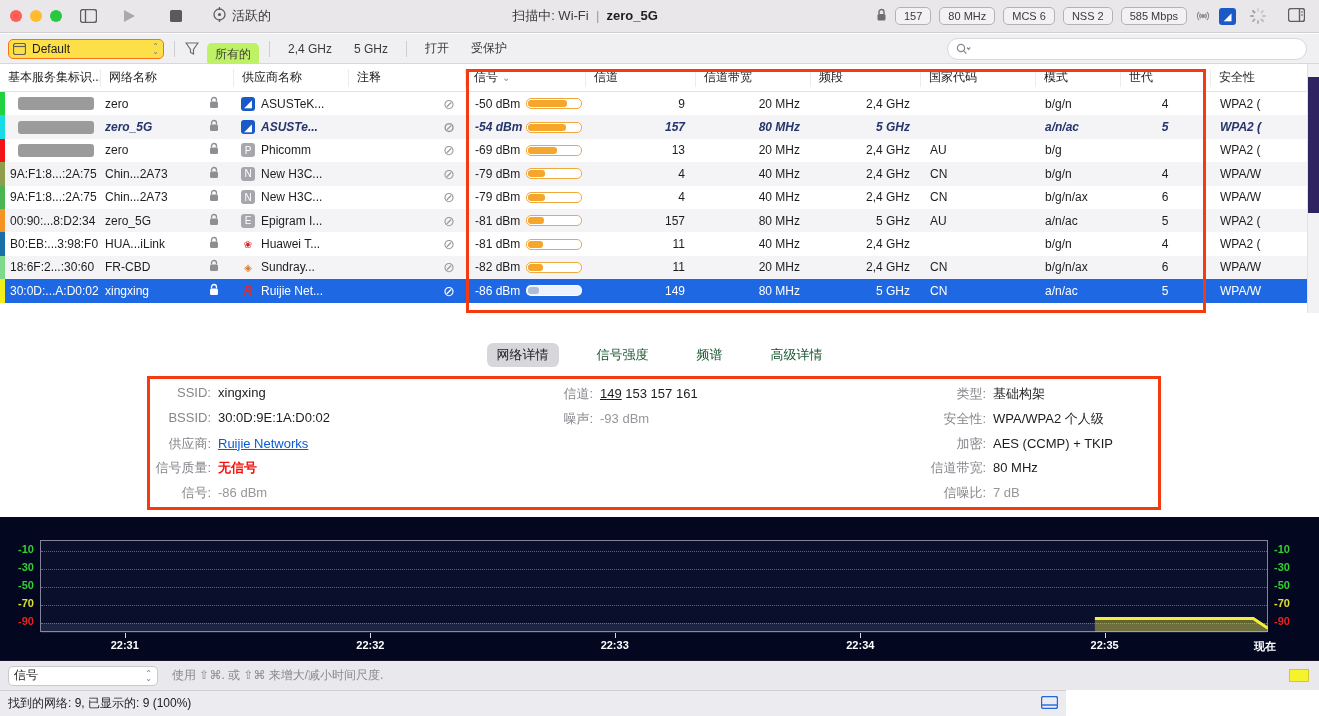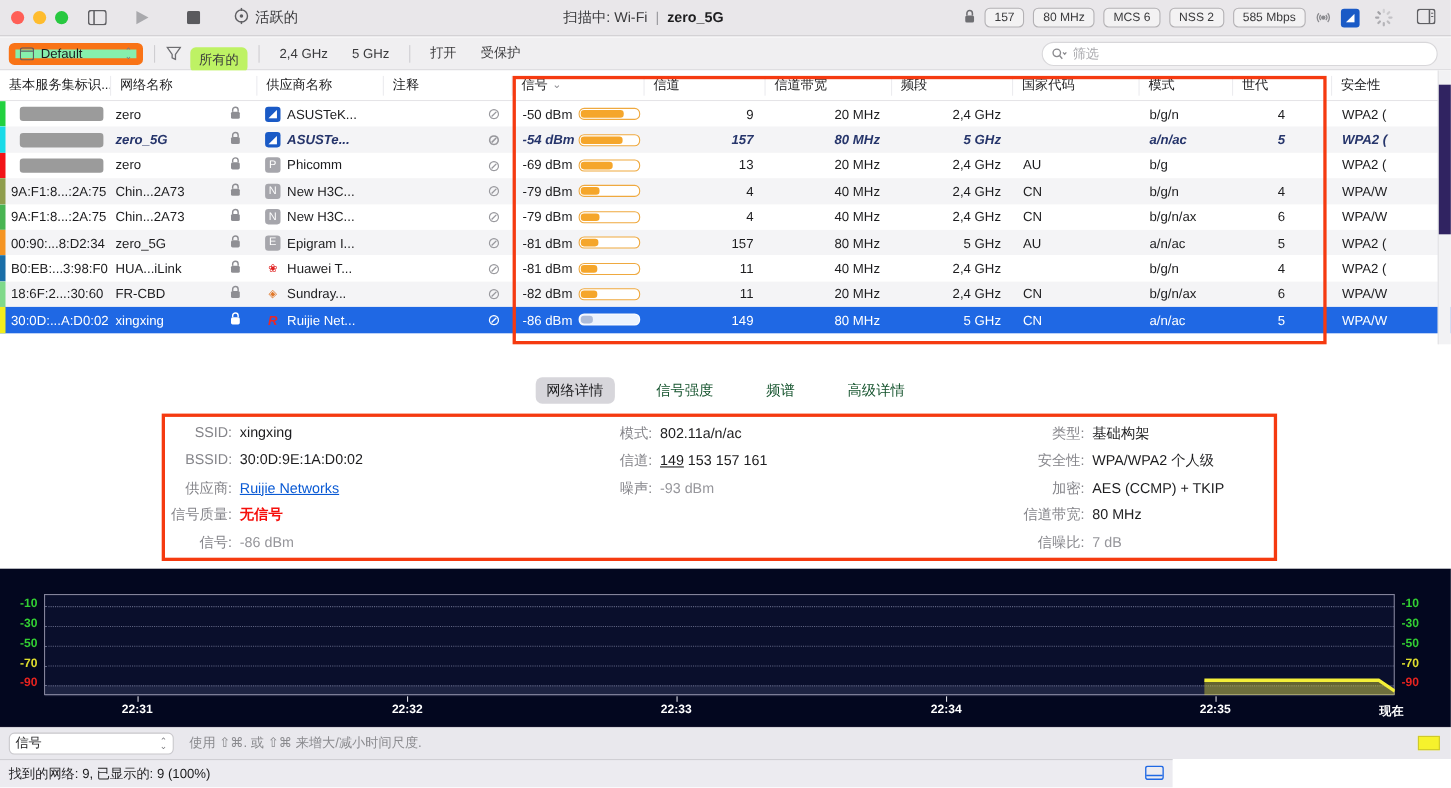--- a/index.html
+++ b/index.html
@@ -15,21 +15,21 @@
   .tb-title { position:absolute; left:585px; transform:translateX(-50%); white-space:nowrap; color:#3a3a3c; font-size:13px; }
   .tb-title b { color:#1d1d1f; }
   .tb-right { position:absolute; right:14px; display:flex; align-items:center; gap:8px; }
   .badge { border:1px solid #b4b2b5; border-radius:5px; padding:2px 8px; font-size:11px; color:#3a3a3c; background:rgba(255,255,255,.45); }
   .mini-logo { width:17px; height:17px; background:#1a5ac6; border-radius:3px; color:#fff; font-size:10px; display:flex; align-items:center; justify-content:center; font-style:italic; font-weight:bold; }
   .spinner { width:16px; height:16px; position:relative; margin-left:6px; }
   .spinner i { position:absolute; left:7px; top:0; width:2px; height:4px; background:#9a9a9e; border-radius:1px; transform-origin:1px 8px; }
 
   
   .filterbar { position:absolute; left:0; top:34px; width:1319px; height:30px; background:#f0eff1; border-bottom:1px solid #d8d7da; display:flex; align-items:center; }
-  .preset { display:flex; align-items:center; gap:6px; margin-left:8px; width:122px; height:20px; background:#86efac; border:6px solid #f97316; border-radius:5px; padding:0 4px; color:#1d1d1f; }
+  .preset { display:flex; align-items:center; gap:6px; margin-left:8px; width:156px; height:20px; background:#fde047; border:1px solid #f97316; border-radius:5px; padding:0 4px; color:#1d1d1f; }
   .stepper { margin-left:auto; display:flex; flex-direction:column; line-height:5px; font-size:8px; color:#7a7a7e; }
   .vsep { width:1px; height:16px; background:#cfced1; margin:0 10px; }
   .seg { color:#3a3a3c; padding:3px 8px; border-radius:5px; }
   .seg.on { background:#bef264;margin-top:12px; }
   .searchbox { position:absolute; right:12px; display:flex; align-items:center; gap:5px; width:360px; height:22px; background:#fff; border:1px solid #d8d7da; border-radius:11px; padding:0 8px; }
   .searchbox input { border:none; outline:none; width:100%; font-size:12px; background:transparent; color:#1d1d1f; }
   .searchbox input::placeholder { color:#a8a8ac; }
 
   
   .grid-cols { display:grid; grid-template-columns:100px 133px 115px 117px 120px 110px 115px 110px 115px 85px 90px auto; }
@@ -205,21 +205,20 @@
   <span class="seg" style="margin-left:6px;">5 GHz</span>
   <div class="vsep"></div>
   <span class="seg">打开</span>
   <span class="seg" style="margin-left:6px;">受保护</span>
   <div class="searchbox">
     <svg width="15" height="12" viewBox="0 0 15 12">
         <circle cx="5" cy="5" r="3.6" fill="none" stroke="#8a8a8e" stroke-width="1.3"></circle>
         <line x1="7.6" y1="7.6" x2="10.3" y2="10.6" stroke="#8a8a8e" stroke-width="1.3"></line>
         <path d="M11 4.5 l1.6 1.8 1.6-1.8" fill="none" stroke="#8a8a8e" stroke-width="1.2"></path>
       </svg>
-    <input value="" placeholder="筛选" style="">
   </div>
 </div>
 
 <div class="thead grid-cols" id="thead">
     <div class="th">基本服务集标识...</div>
     <div class="th">网络名称</div>
     <div class="th">供应商名称</div>
     <div class="th">注释</div>
     <div class="th">信号<span class="chev">⌄</span></div>
     <div class="th">信道</div>
@@ -544,24 +543,20 @@
       <div class="drow">
         <div class="dlabel">信号质量:</div>
         <div class="dvalue alert">无信号</div>
       </div>
       <div class="drow">
         <div class="dlabel">信号:</div>
         <div class="dvalue muted">-86 dBm</div>
       </div>
     </div>
     <div class="dcol c1">
-      <div class="drow">
-        <div class="dlabel">模式:</div>
-        <div class="dvalue">802.11a/n/ac</div>
-      </div>
       <div class="drow">
         <div class="dlabel">信道:</div>
         <div class="dvalue"><span class="uch">149</span><span> 153 157 161</span></div>
       </div>
       <div class="drow">
         <div class="dlabel">噪声:</div>
         <div class="dvalue muted">-93 dBm</div>
       </div>
     </div>
     <div class="dcol c2">

